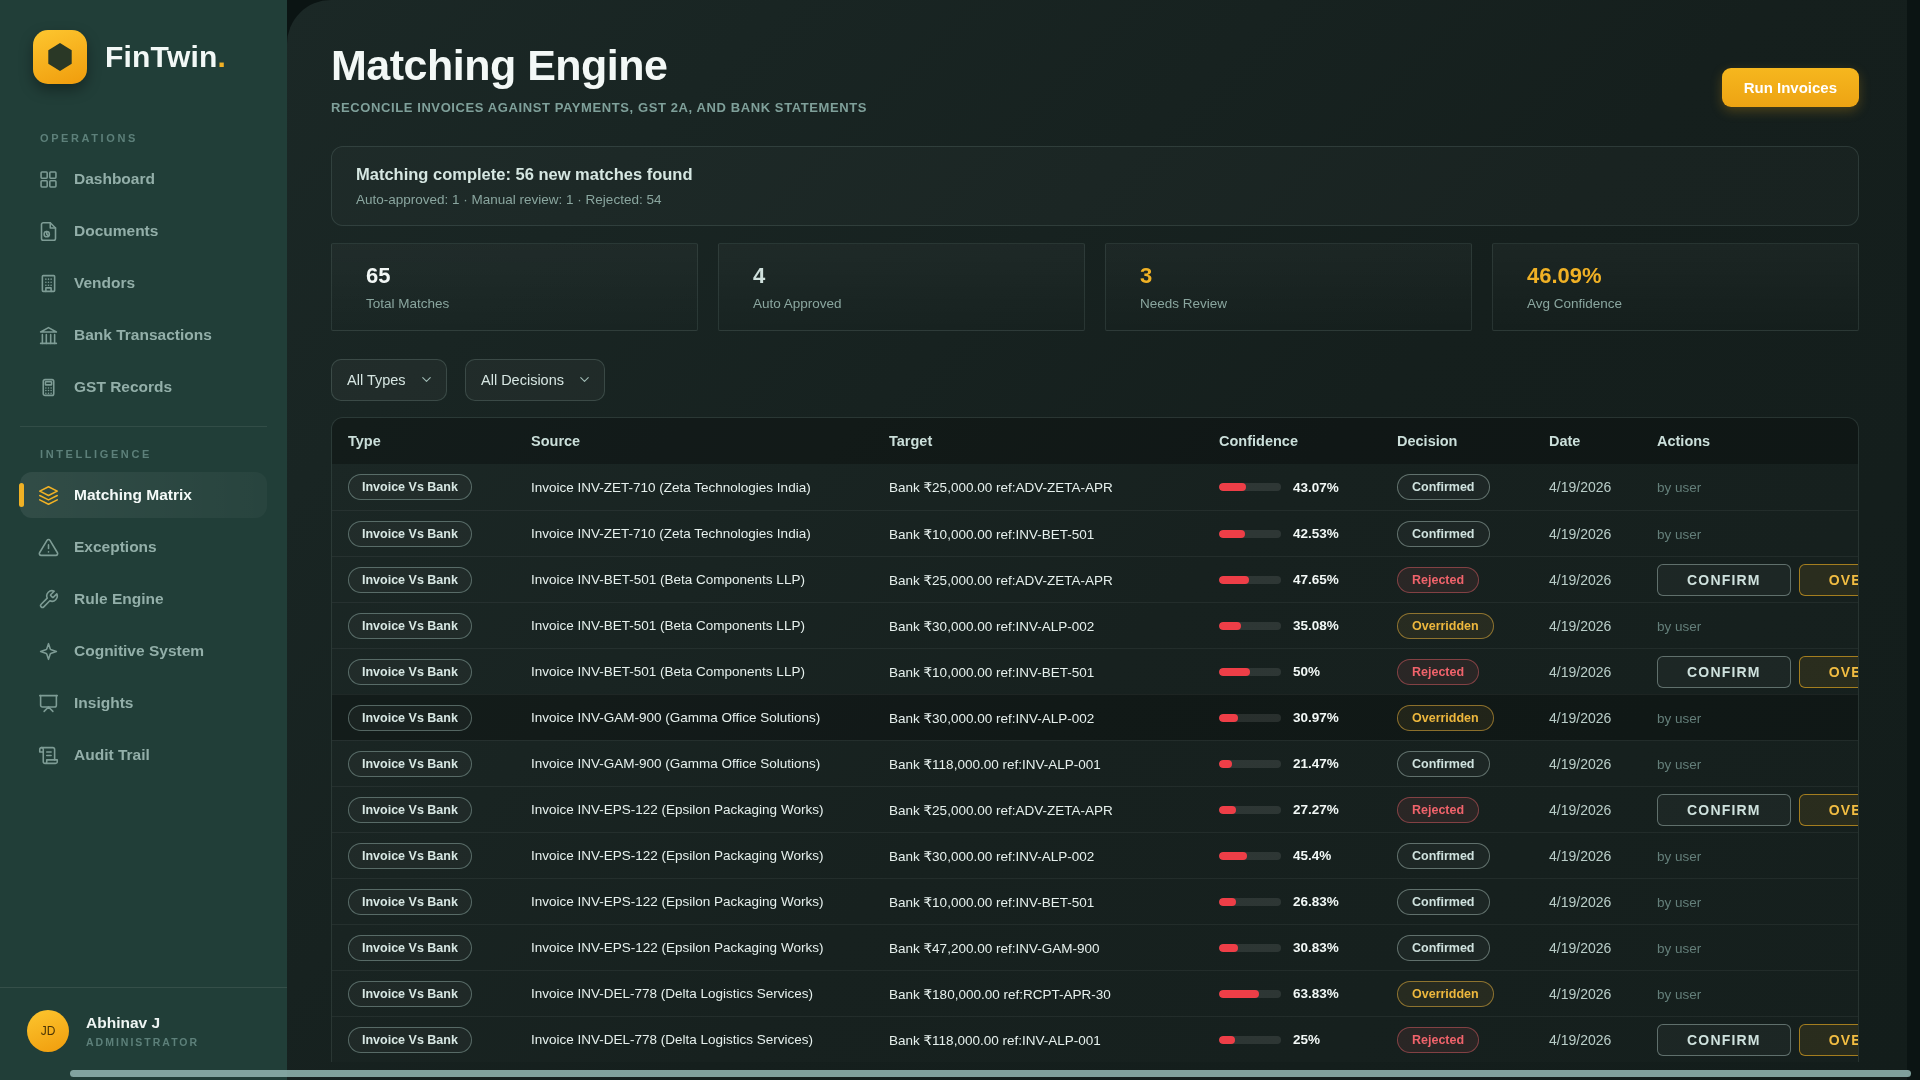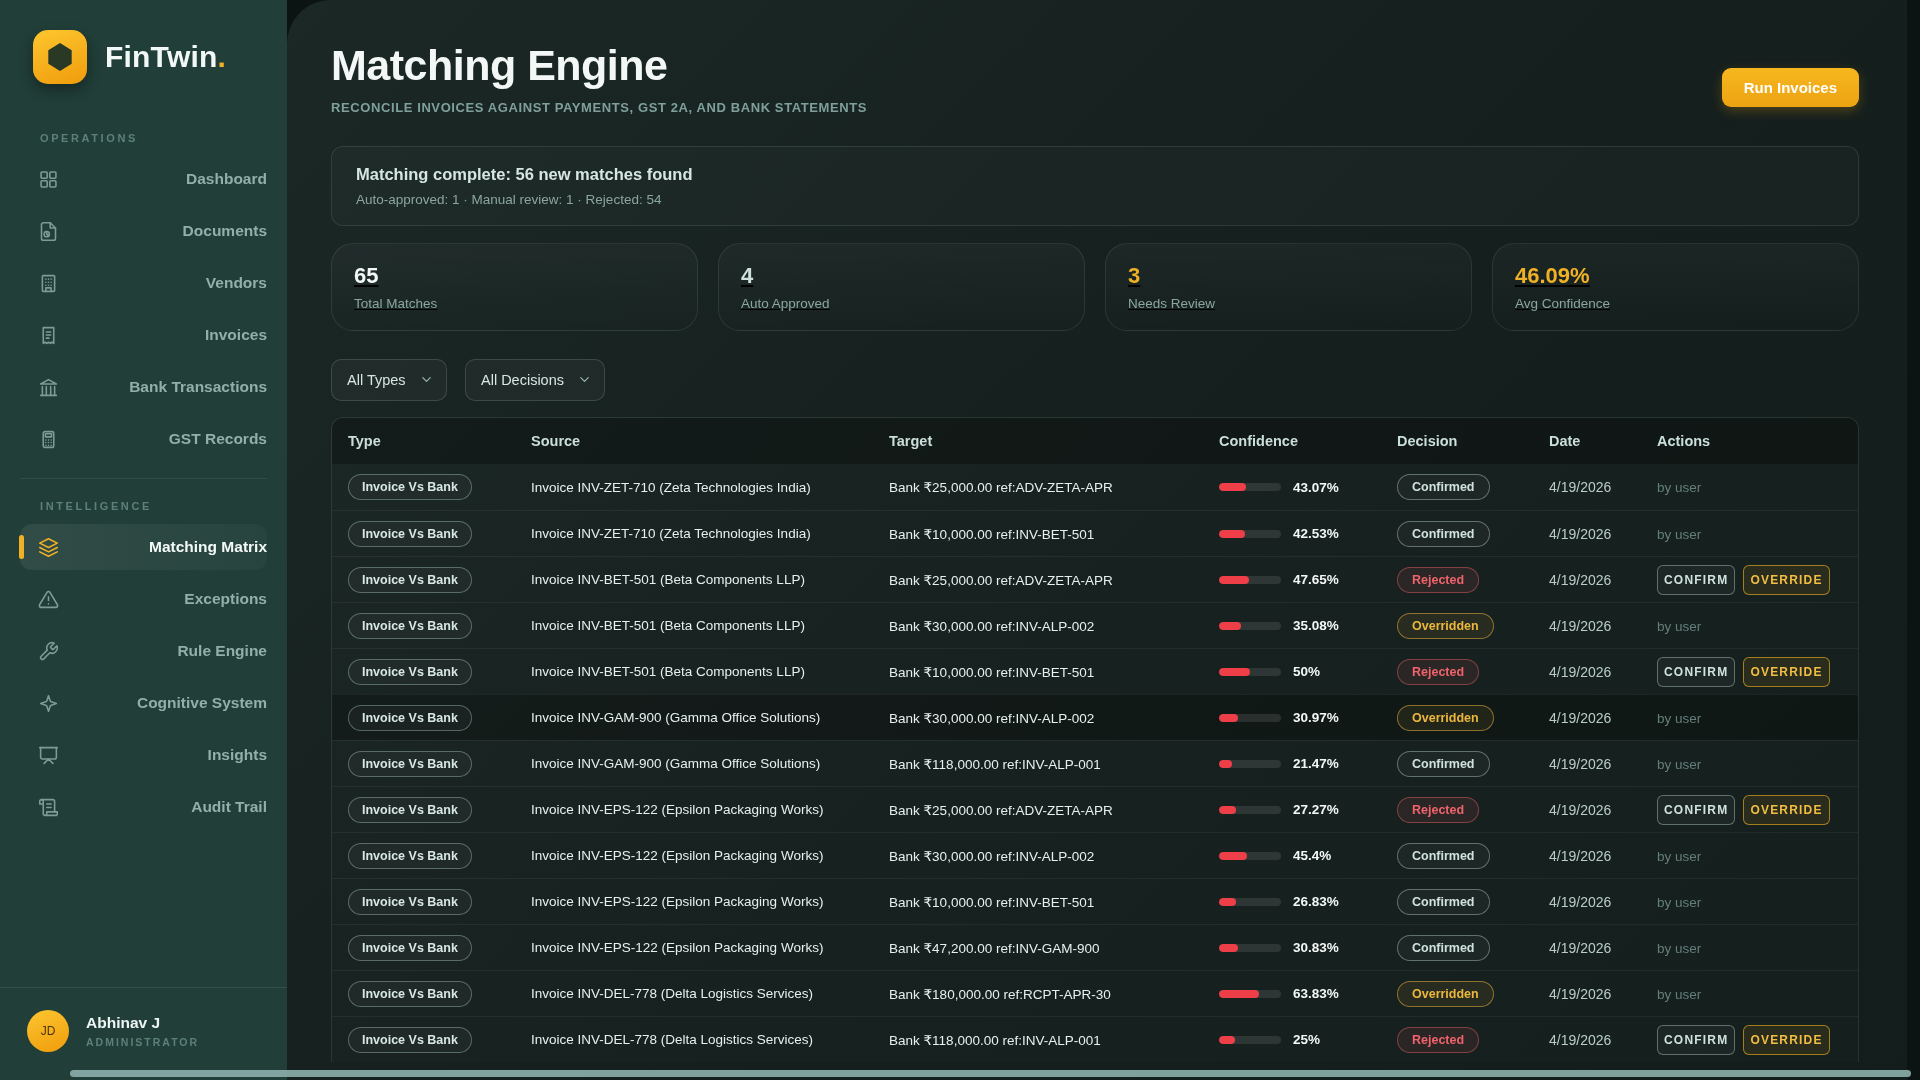--- a/index.html
+++ b/index.html
@@ -11,21 +11,21 @@
   .brand{display:flex;align-items:center;gap:18px;padding:30px 0 0 33px;}
   .logo{width:54px;height:54px;border-radius:15px;background:linear-gradient(160deg,#fdc62f,#f09c0c);
     display:flex;align-items:center;justify-content:center;box-shadow:0 6px 14px rgba(0,0,0,.35);}
   .logo .hex{width:26px;height:28px;background:#2a3826;
     clip-path:polygon(50% 0,95% 26%,95% 74%,50% 100%,5% 74%,5% 26%);}
   .brand-text{font-size:30px;font-weight:800;color:#f2f8f6;letter-spacing:.2px;}
   .brand-text .dot{color:#f0b125;}
   .nav{margin-top:48px;}
   .nav-label{font-size:11px;font-weight:700;letter-spacing:2.6px;color:#5d807a;margin:0 0 12px 40px;}
   .nav-item{display:flex;align-items:center;gap:15px;height:46px;margin:6px 20px;padding-left:18px;
-    border-radius:12px;color:#93afa9;cursor:pointer;position:relative;justify-content:space-between;}
+    border-radius:12px;color:#93afa9;cursor:pointer;position:relative;}
   .nav-icon{width:21px;height:21px;display:inline-flex;flex:0 0 21px;color:#7e9c95;}
   .nav-icon svg{width:21px;height:21px;}
   .nav-text{font-size:15.5px;font-weight:600;}
   .nav-item.active{background:linear-gradient(90deg,rgba(255,255,255,.075),rgba(255,255,255,.03));color:#f4faf8;}
   .nav-item.active .nav-icon{color:#f0b125;}
   .nav-item.active::before{content:"";position:absolute;left:-1px;top:11px;width:5px;height:24px;
     border-radius:3px;background:#f0b125;}
   .nav-section + .nav-section{margin-top:16px;padding-top:22px;position:relative;}
   .nav-section + .nav-section::before{content:"";position:absolute;top:0;left:20px;right:20px;height:1px;
     background:rgba(255,255,255,.08);}
@@ -46,22 +46,22 @@
   .run-btn{margin-top:26px;background:linear-gradient(180deg,#f6b71e,#eda313);color:#fff;border:none;
     font-family:inherit;font-size:15px;font-weight:700;padding:11px 22px;border-radius:9px;cursor:pointer;
     box-shadow:0 4px 12px rgba(240,172,21,.25);}
 
   .alert{margin-top:31px;border:1px solid rgba(163,193,186,.15);background:rgba(255,255,255,.018);
     border-radius:12px;padding:18px 24px;}
   .alert-title{font-size:16.5px;font-weight:700;color:#d6e7e2;}
   .alert-detail{margin-top:8px;font-size:13.5px;color:#8aa69f;}
 
   .stats{margin-top:17px;display:grid;grid-template-columns:repeat(4,1fr);gap:20px;}
-  .stat-card{border:1px solid rgba(163,193,186,.13);border-radius:22px;padding:19px 22px;
-    background:linear-gradient(180deg,rgba(255,255,255,.03),rgba(255,255,255,.005));text-decoration:underline;}
+  .stat-card{border:1px solid rgba(163,193,186,.13);border-radius:2px;padding:19px 34px;
+    background:linear-gradient(180deg,rgba(255,255,255,.03),rgba(255,255,255,.005));}
   .stat-value{font-size:22px;font-weight:800;}
   .stat-label{margin-top:7px;font-size:13.5px;color:#8aa69f;}
 
   .filters{margin-top:28px;display:flex;gap:18px;}
   .select-wrap{position:relative;}
   .select-wrap select{appearance:none;-webkit-appearance:none;background:rgba(255,255,255,.035);
     border:1px solid rgba(163,193,186,.2);border-radius:10px;color:#d6e6e2;font-family:inherit;
     font-size:14.5px;padding:10px 40px 10px 15px;height:42px;cursor:pointer;outline:none;}
   .select-wrap .chev{position:absolute;right:13px;top:13px;width:15px;height:15px;color:#9fbab4;pointer-events:none;}
 
@@ -81,22 +81,22 @@
   .bar{width:62px;height:8px;border-radius:5px;background:rgba(255,255,255,.1);overflow:hidden;display:inline-block;}
   .fill{display:block;height:100%;border-radius:5px;background:#ee3e47;}
   .pct{font-size:13.5px;font-weight:700;color:#f2f8f6;}
   .pill{display:inline-block;font-size:12.5px;font-weight:700;border-radius:999px;padding:5px 14px;}
   .pill.confirmed{color:#cfe2de;border:1px solid rgba(199,224,218,.4);background:rgba(255,255,255,.03);}
   .pill.rejected{color:#f0636b;border:1px solid rgba(240,99,107,.45);background:rgba(240,99,107,.09);}
   .pill.overridden{color:#edb73d;border:1px solid rgba(237,183,61,.52);background:rgba(237,183,61,.08);}
   .cell-date{font-size:14px;color:#b9cdc8;}
   .by-user{font-size:13.5px;color:#647f7a;}
   .act-btns{display:flex;gap:8px;}
-  .btn-sm{font-family:inherit;font-size:12px;font-weight:700;letter-spacing:1.2px;border-radius:6px;
-    padding:7px 6px;cursor:pointer;}
+  .btn-sm{font-family:inherit;font-size:14px;font-weight:700;letter-spacing:1.2px;border-radius:6px;
+    padding:7px 29px;cursor:pointer;}
   .btn-confirm{color:#cfe2de;border:1px solid rgba(190,215,210,.42);background:rgba(255,255,255,.03);}
   .btn-override{color:#f2bd42;border:1px solid rgba(240,176,33,.62);background:rgba(240,176,33,.09);}
 
   .hscroll{position:absolute;left:70px;right:9px;bottom:3px;height:7px;border-radius:4px;
     background:#8fb3ae;opacity:.88;z-index:5;cursor:pointer;}
 </style>
 </head>
 <body>
 
 <aside class="sidebar">
@@ -133,29 +133,20 @@
         </div>
         <div class="nav-item">
           <span class="nav-icon">
             <svg viewBox="0 0 24 24" fill="none" stroke="currentColor" stroke-width="1.8" stroke-linecap="round" stroke-linejoin="round">
               <rect x="5" y="3" width="14" height="18" rx="1"></rect>
               <path d="M9 21v-4h6v4"></path>
               <path d="M9 7h.01M12 7h.01M15 7h.01M9 10.5h.01M12 10.5h.01M15 10.5h.01M9 14h.01M12 14h.01M15 14h.01"></path>
             </svg>
           </span>
           <span class="nav-text">Vendors</span>
-        </div>
-        <div class="nav-item">
-          <span class="nav-icon">
-            <svg viewBox="0 0 24 24" fill="none" stroke="currentColor" stroke-width="1.8" stroke-linecap="round" stroke-linejoin="round">
-              <path d="M6 3h12v18l-2-1.5L14 21l-2-1.5L10 21l-2-1.5L6 21z"></path>
-              <path d="M9.5 8h5M9.5 11.5h5M9.5 15h3"></path>
-            </svg>
-          </span>
-          <span class="nav-text">Invoices</span>
         </div>
         <div class="nav-item">
           <span class="nav-icon">
             <svg viewBox="0 0 24 24" fill="none" stroke="currentColor" stroke-width="1.8" stroke-linecap="round" stroke-linejoin="round">
               <path d="M3 21h18"></path>
               <path d="M5 21v-10M9.5 21v-10M14.5 21v-10M19 21v-10"></path>
               <path d="M3 8l9-5 9 5z"></path>
               <path d="M5 17h14" opacity="0"></path>
             </svg>
           </span>

